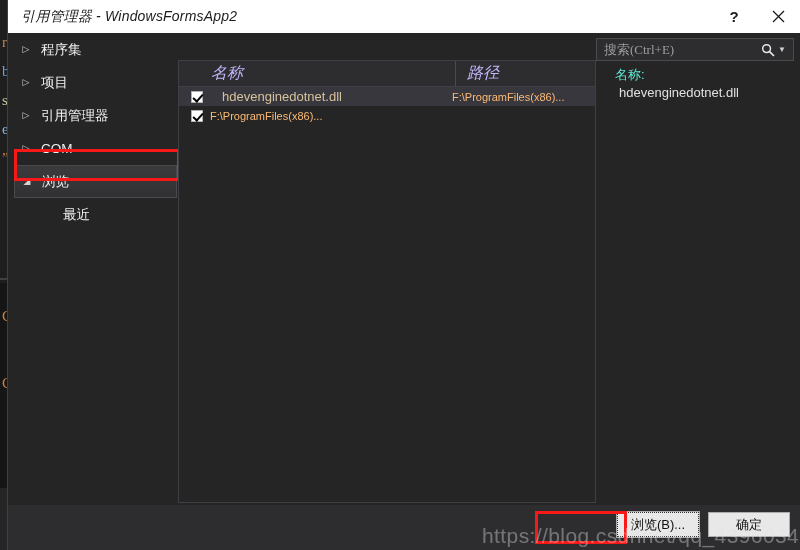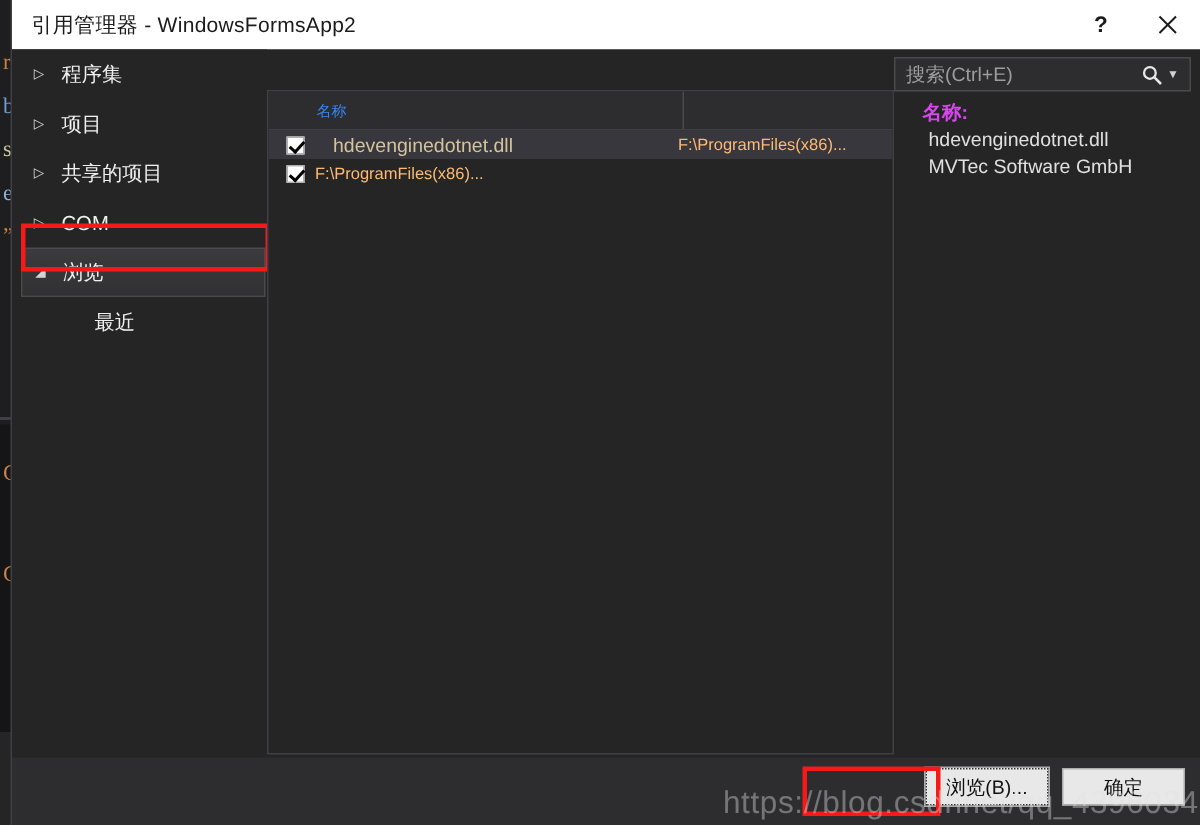--- a/index.html
+++ b/index.html
@@ -90,20 +90,21 @@
     background: #ffffff;
     display: flex;
     align-items: center;
   }
   #dialog-title {
     margin-left: 13px;
     font-size: 14px;
     color: #1b1b1b;
     letter-spacing: 0.2px;
     white-space: nowrap;
+    font-style: italic;
   }
   #title-bar-buttons {
     margin-left: auto;
     display: flex;
     align-items: center;
     height: 33px;
   }
   .title-btn {
     width: 44px;
     height: 33px;
@@ -193,27 +194,28 @@
     box-sizing: border-box;
   }
   #list-header {
     display: flex;
     height: 25px;
     background: #2d2d30;
     border-bottom: 1px solid #3f3f46;
     align-items: center;
   }
   .list-header-cell {
-    font-size: 10px;
-    color: #3b82f6;
+    font-size: 16px;
+    color: #c4b5fd;
     white-space: nowrap;
     display: flex;
     align-items: center;
     height: 25px;
     box-sizing: border-box;
+    font-style: italic;
   }
   #header-name-cell {
     width: 277px;
     padding-left: 32px;
     border-right: 1px solid #4a4a4d;
   }
   #header-path-cell {
     flex: 1;
     padding-left: 11px;
   }
@@ -276,21 +278,21 @@
     box-sizing: border-box;
     display: flex;
     align-items: center;
   }
   #search-input {
     border: 0;
     background: transparent;
     outline: none;
     color: #f9a8d4;
     font-size: 13px;
-    font-family: Liberation Sans, sans-serif;
+    font-family: Liberation Serif, serif;
     padding-left: 7px;
     width: 150px;
     height: 21px;
   }
   #search-input::placeholder { color: #9d9d9d; opacity: 1; }
   #search-icon {
     margin-left: auto;
     margin-right: 3px;
     color: #e8e8e8;
     display: flex;
@@ -307,22 +309,22 @@
   #details-panel {
     position: absolute;
     left: 598px;
     top: 33px;
     width: 190px;
     height: 430px;
     background: #252526;
   }
   .detail-label {
     font-size: 13px;
-    font-weight: bold;
-    color: #d946ef;
+    font-weight: normal;
+    color: #5eead4;
     white-space: nowrap;
     line-height: 18px;
     padding-left: 9px;
   }
   .detail-value {
     font-size: 13px;
     color: #e0e0e0;
     white-space: nowrap;
     line-height: 18px;
     padding-left: 13px;
@@ -426,21 +428,21 @@
       <div class="tree-node">
         <span class="tree-arrow">▷</span>
         <span class="tree-label">程序集</span>
       </div>
       <div class="tree-node">
         <span class="tree-arrow">▷</span>
         <span class="tree-label">项目</span>
       </div>
       <div class="tree-node">
         <span class="tree-arrow">▷</span>
-        <span class="tree-label">共享的项目</span>
+        <span class="tree-label">引用管理器</span>
       </div>
       <div class="tree-node">
         <span class="tree-arrow">▷</span>
         <span class="tree-label">COM</span>
       </div>
       <div class="tree-node selected">
         <span class="tree-arrow">◢</span>
         <span class="tree-label">浏览</span>
       </div>
       <div class="tree-node child">
@@ -457,36 +459,36 @@
           <circle cx="5.6" cy="5.6" r="3.9" stroke="#e8e8e8" stroke-width="1.5" fill="none"></circle>
           <line x1="8.6" y1="8.6" x2="13" y2="13" stroke="#e8e8e8" stroke-width="1.7"></line>
         </svg>
       </span>
       <span id="search-dropdown-arrow">▼</span>
     </div>
 
     <div id="list-panel">
       <div id="list-header">
         <div class="list-header-cell" id="header-name-cell">名称</div>
+        <div class="list-header-cell" id="header-path-cell">路径</div>
       </div>
       <div class="list-row selected">
         <span class="row-checkbox checked"></span>
         <span class="row-name">hdevenginedotnet.dll</span>
         <span class="row-path">F:\ProgramFiles(x86)...</span>
       </div>
       <div class="list-row">
         <span class="row-checkbox checked"></span>
         <span class="row-path">F:\ProgramFiles(x86)...</span>
       </div>
     </div>
 
     <div id="details-panel">
       <div class="detail-label">名称:</div>
       <div class="detail-value">hdevenginedotnet.dll</div>
-      <div class="detail-value">MVTec Software GmbH</div>
     </div>
 
   </div>
 
   <div id="dialog-footer">
     <div id="footer-buttons">
       <div class="footer-button focused">浏览(B)...</div>
       <div class="footer-button">确定</div>
     </div>
   </div>

